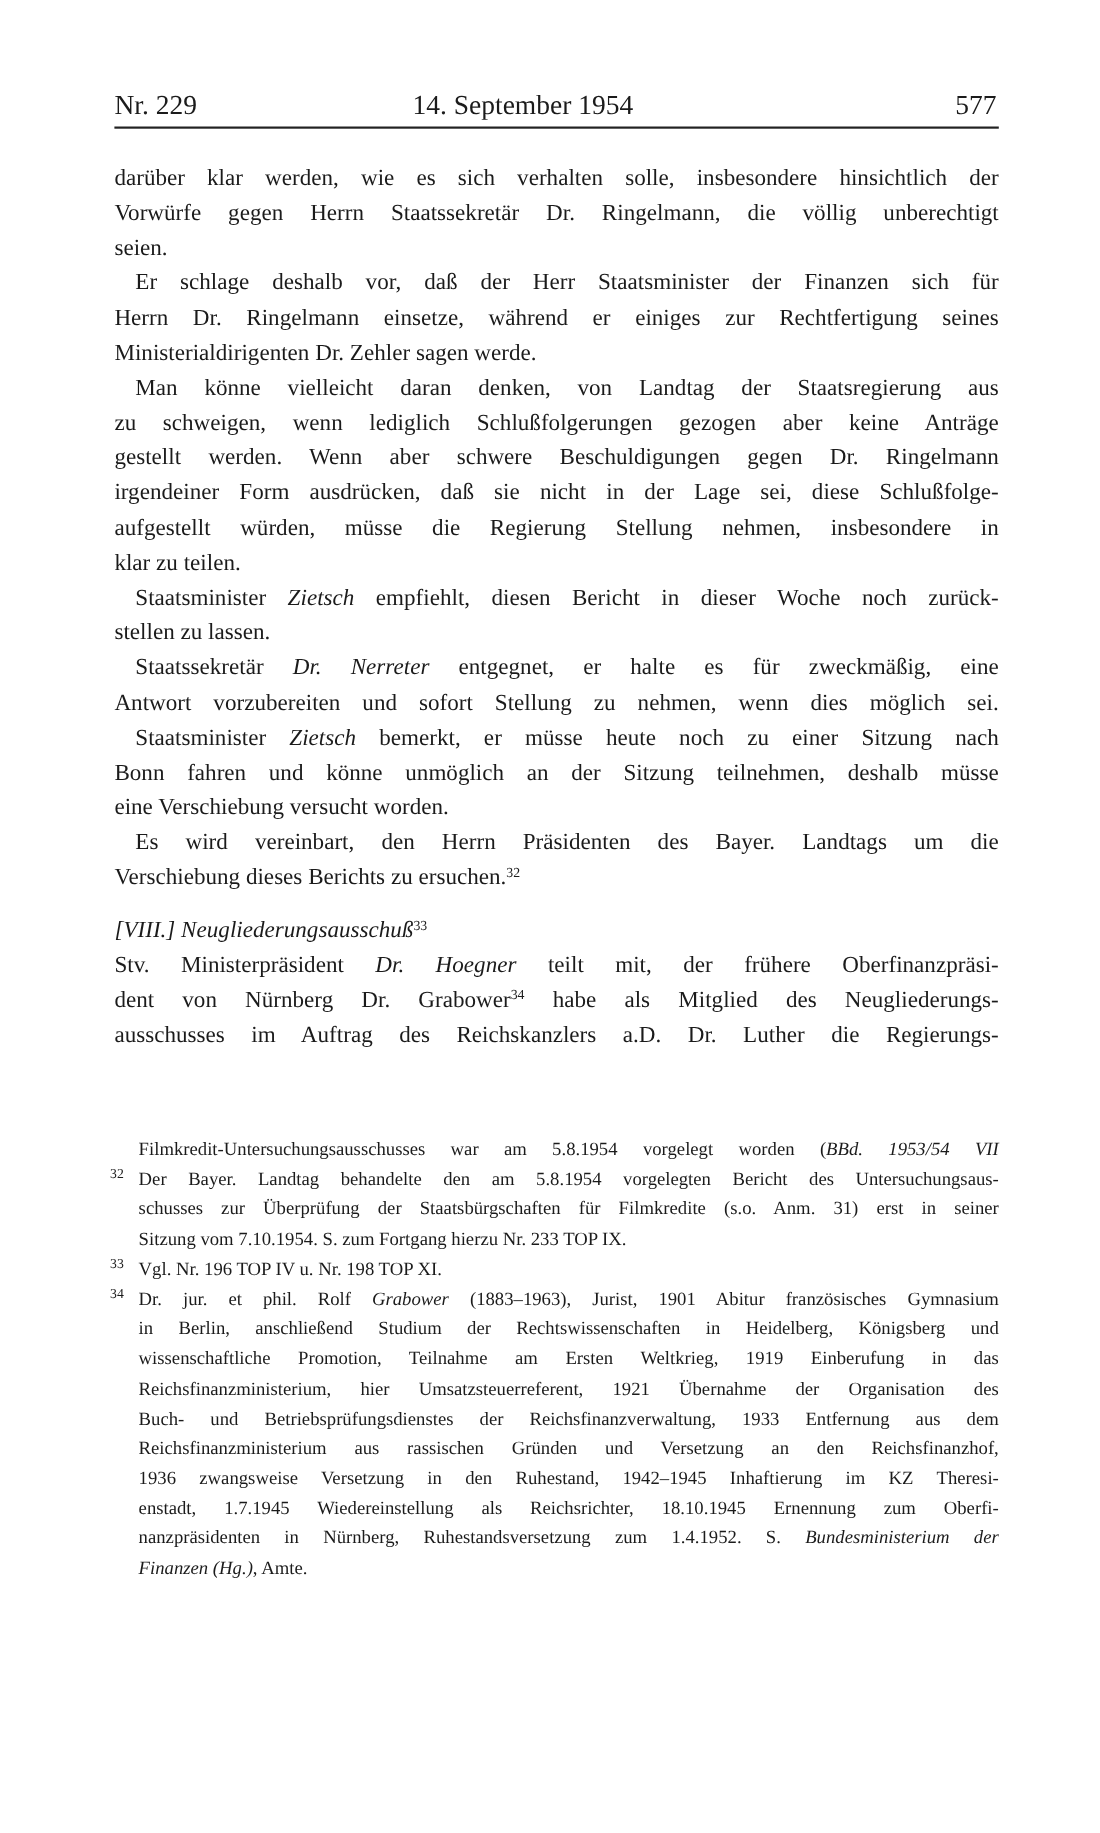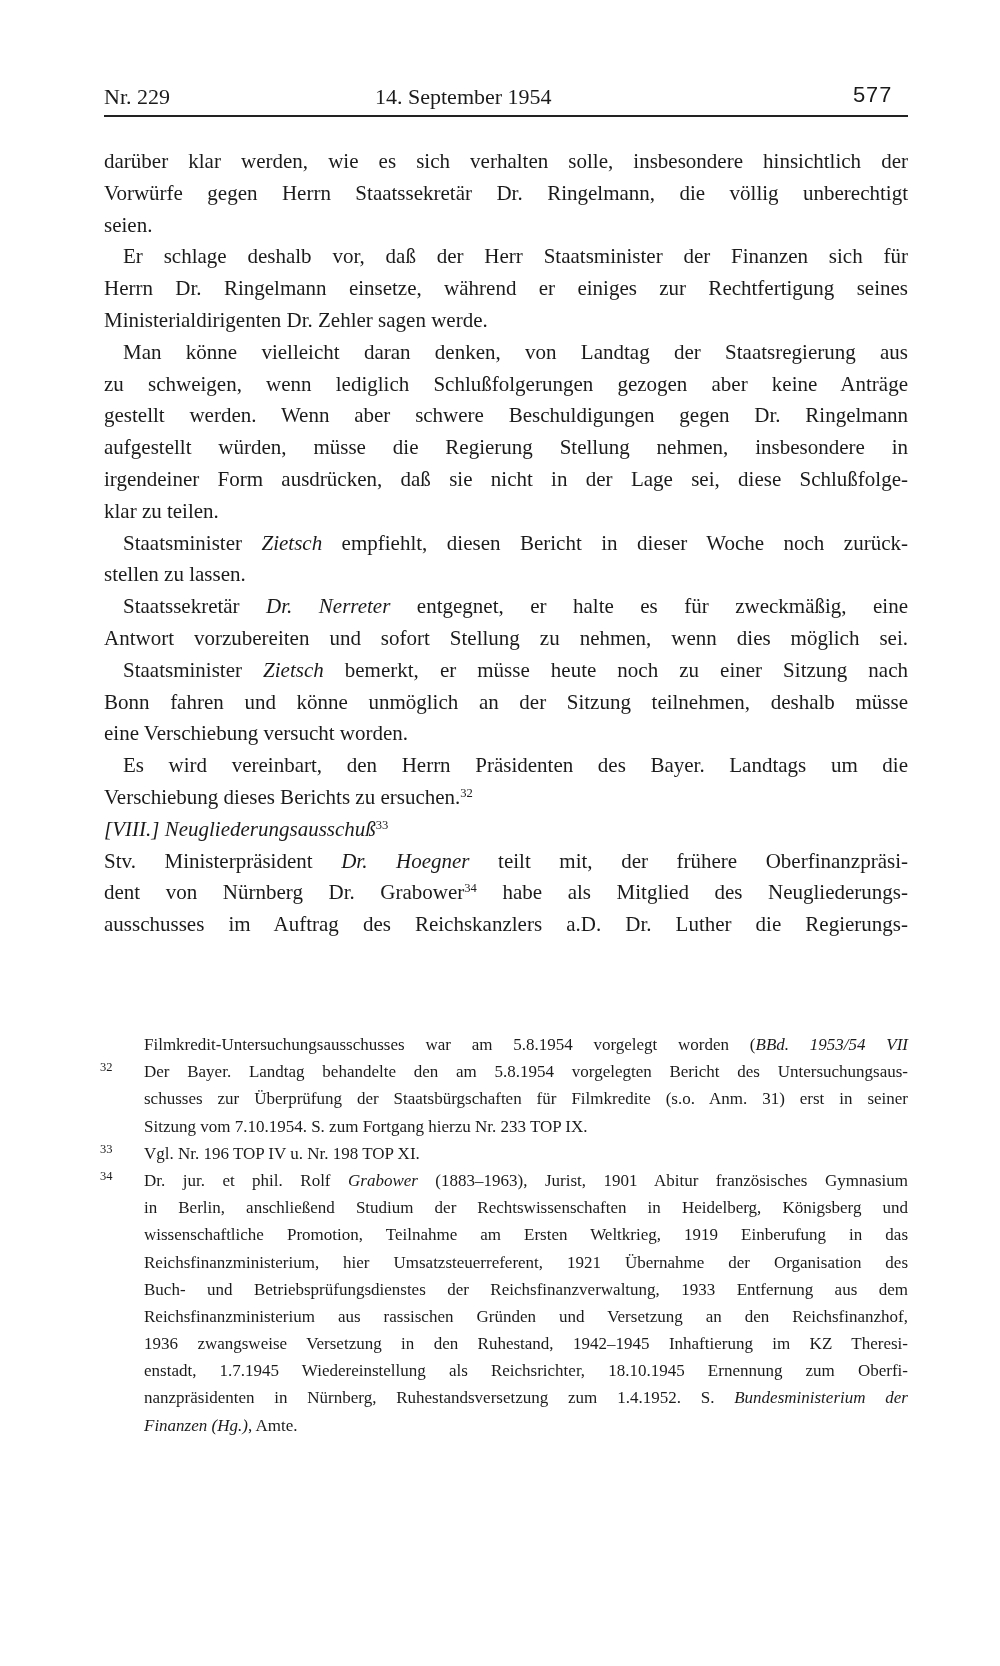--- a/index.html
+++ b/index.html
@@ -10,57 +10,57 @@
     font-family: "Liberation Serif", "DejaVu Serif", serif;
     color: #1b1b1b;
     position: relative;
     -webkit-font-smoothing: antialiased;
   }
   .page { position: absolute; inset: 0; background: #ffffff; }
 
   
   .page-header {
     position: absolute; top: 82px; left: 104px; width: 804px; height: 30px;
-    font-size: 22px; line-height: 30px;
+    font-size: 25px; line-height: 30px;
   }
   .hdr-issue { position: absolute; left: 0; top: 0; }
   .hdr-date  { position: absolute; left: 271px; top: 0; }
-  .hdr-page  { position: absolute; right: 16px; top: 0; font-family: Liberation Mono, monospace; }
+  .hdr-page  { position: absolute; right: 2px; top: 0; }
   .header-rule {
     position: absolute; top: 115px; left: 104px; width: 804px; height: 0;
     border-top: 2px solid #222222;
   }
 
   
   .body-text {
     position: absolute; top: 146px; left: 104px; width: 804px;
     font-size: 21px;
   }
   .line {
     height: 31.8px; line-height: 31.8px;
     white-space: nowrap; overflow: visible;
   }
   .line.j { text-align: justify; text-align-last: justify; }
   .line.indent { text-indent: 19px; }
-  .paragraph.heading { }
+  .paragraph.heading { margin-top: 16px; }
   .it { font-style: italic; }
   .sup { font-size: 60%; position: relative; top: -0.55em; letter-spacing: 0; }
 
   
   .footnotes {
     position: absolute; top: 1031px; left: 104px; width: 804px;
     font-size: 17px;
   }
   .footnote { position: relative; padding-left: 22px; }
   .fn-num {
     position: absolute; left: -4px; top: 2px; font-size: 12.5px;
   }
   .fn-line {
     height: 27.2px; line-height: 27.2px;
-    white-space: nowrap; overflow: visible; margin-left: 18px;
+    white-space: nowrap; overflow: visible;
   }
   .fn-line.j { text-align: justify; text-align-last: justify; }
 </style>
 </head>
 <body>
 
 <div class="page">
 
   <div class="page-header">
     <span class="hdr-issue">Nr. 229</span>
@@ -78,22 +78,22 @@
       </div>
       <div class="paragraph">
         <div class="line indent j"><span>Er schlage deshalb vor, daß der Herr Staatsminister der Finanzen sich für</span></div>
         <div class="line j"><span>Herrn Dr. Ringelmann einsetze, während er einiges zur Rechtfertigung seines</span></div>
         <div class="line"><span>Ministerialdirigenten Dr. Zehler sagen werde.</span></div>
       </div>
       <div class="paragraph">
         <div class="line indent j"><span>Man könne vielleicht daran denken, von Landtag der Staatsregierung aus</span></div>
         <div class="line j"><span>zu schweigen, wenn lediglich Schlußfolgerungen gezogen aber keine Anträge</span></div>
         <div class="line j"><span>gestellt werden. Wenn aber schwere Beschuldigungen gegen Dr. Ringelmann</span></div>
+        <div class="line j"><span>irgendeiner Form ausdrücken, daß sie nicht in der Lage sei, diese Schlußfolge-</span></div>
         <div class="line j"><span>aufgestellt würden, müsse die Regierung Stellung nehmen, insbesondere in</span></div>
-        <div class="line j"><span>irgendeiner Form ausdrücken, daß sie nicht in der Lage sei, diese Schlußfolge-</span></div>
         <div class="line"><span>klar zu teilen.</span></div>
       </div>
       <div class="paragraph">
         <div class="line indent j"><span>Staatsminister </span><span class="it">Zietsch</span><span> empfiehlt, diesen Bericht in dieser Woche noch zurück-</span></div>
         <div class="line"><span>stellen zu lassen.</span></div>
       </div>
       <div class="paragraph">
         <div class="line indent j"><span>Staatssekretär </span><span class="it">Dr. Nerreter</span><span> entgegnet, er halte es für zweckmäßig, eine</span></div>
         <div class="line j"><span>Antwort vorzubereiten und sofort Stellung zu nehmen, wenn dies möglich sei.</span></div>
       </div>

